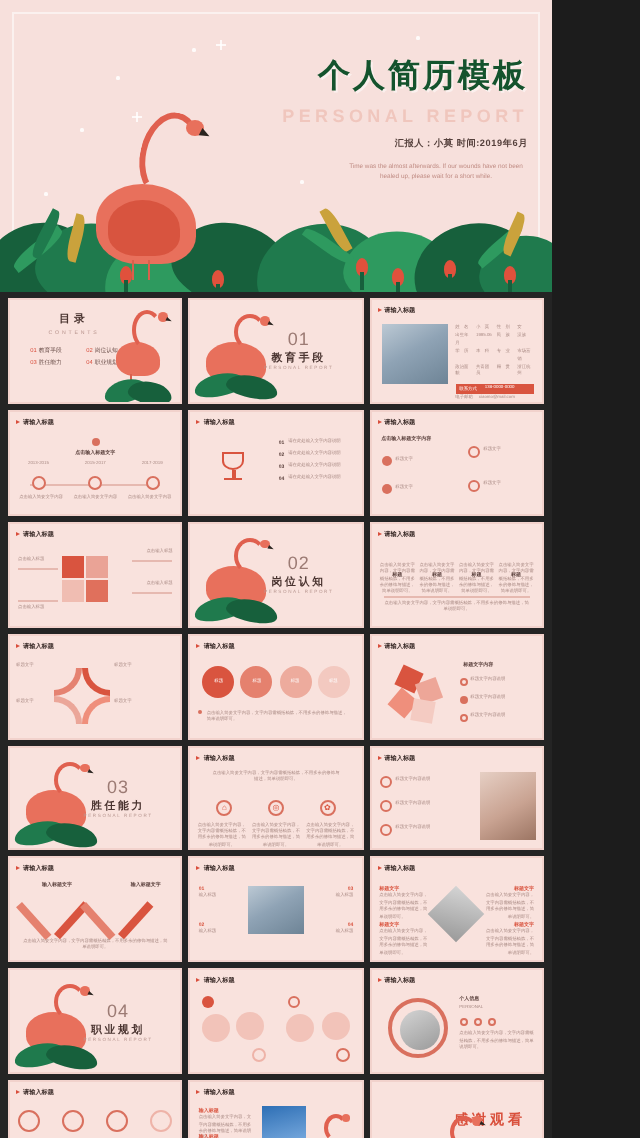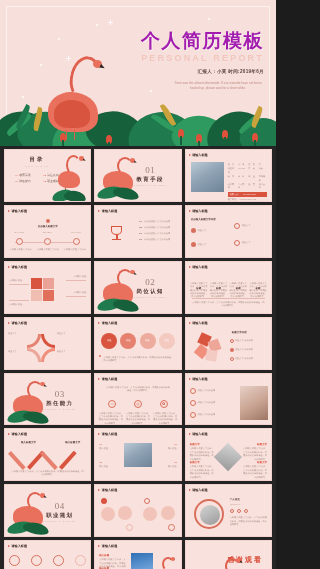--- a/index.html
+++ b/index.html
@@ -5,22 +5,22 @@
   * { box-sizing: border-box; margin:0; padding:0; }
   html,body { width:276px; height:569px; overflow:hidden; background:#1c1c1c;
     font-family:"Liberation Sans", sans-serif; }
   .page { width:276px; height:569px; background:#242424; position:relative; }
 
   
   .hero { position:relative; width:276px; height:146px; background:#f7e0dc;
           overflow:hidden; }
   .hero-inner-border { position:absolute; left:6px; top:6px; right:6px; bottom:6px;
           border:1px solid rgba(255,255,255,.55); pointer-events:none; }
-  .hero-title { position:absolute; right:12px; top:31px; font-size:19px; font-weight:bold;
-          color:#a21caf; letter-spacing:1.5px; text-align:right; line-height:1;
+  .hero-title { position:absolute; right:12px; top:31px; font-size:16px; font-weight:bold;
+          color:#14532d; letter-spacing:1.5px; text-align:right; line-height:1;
           text-shadow:1px 1px 0 rgba(255,255,255,.5); }
   .hero-sub { position:absolute; right:12px; top:53px; font-size:9px; font-weight:bold;
           color:#f0c6bd; letter-spacing:2.2px; text-align:right; }
   .hero-meta { position:absolute; right:12px; top:69px; font-size:4.6px; font-weight:bold;
           color:#55403c; letter-spacing:.3px; text-align:right; }
   .hero-desc { position:absolute; right:12px; top:81px; width:92px; font-size:3.2px;
           color:#c08c84; line-height:1.7; text-align:center; }
   .hero-dots span { position:absolute; width:1.5px; height:1.5px; border-radius:50%;
           background:rgba(255,255,255,.85); }
   .flower { position:absolute; width:5px; height:5px; }
@@ -45,21 +45,21 @@
   .fl-head { position:absolute; width:7px; height:6px; background:#e8705c; border-radius:50%; }
   .fl-beak { position:absolute; width:0; height:0; border-left:5px solid #2b2520;
              border-top:2.2px solid transparent; border-bottom:2.2px solid transparent; }
   .fl-leg { position:absolute; width:1px; background:#d9604c; }
 
   
   .grid { position:absolute; left:0; top:146px; width:276px; height:423px;
           display:grid; grid-template-columns:repeat(3, 1fr);
           grid-auto-rows:52.9px; gap:3px; padding:3px 4px; }
   .slide { background:#f9e2dd; position:relative; overflow:hidden;
-           border:.5px solid #f2d2cc;font-family:Liberation Serif, serif; }
+           border:.5px solid #f2d2cc; }
 
   .sl-head { position:absolute; left:3px; top:3px; display:flex; align-items:center; gap:1.5px; }
   .sl-head .tri { width:0;height:0;border-left:2.6px solid #d94f3d;
           border-top:1.8px solid transparent;border-bottom:1.8px solid transparent; }
   .sl-head .tt { font-size:3.1px; color:#3a2b28; font-weight:bold; }
 
   .sec-num { font-size:9px; color:#9c7b74; letter-spacing:.5px; }
   .sec-cn { font-size:5.4px; color:#4a3430; font-weight:bold; letter-spacing:1.4px; margin-top:1px; }
   .sec-en { font-size:2.3px; color:#bb9a94; letter-spacing:.8px; margin-top:1px; }
   .sec-right { position:absolute; right:14px; top:50%; transform:translateY(-50%); text-align:center; }

